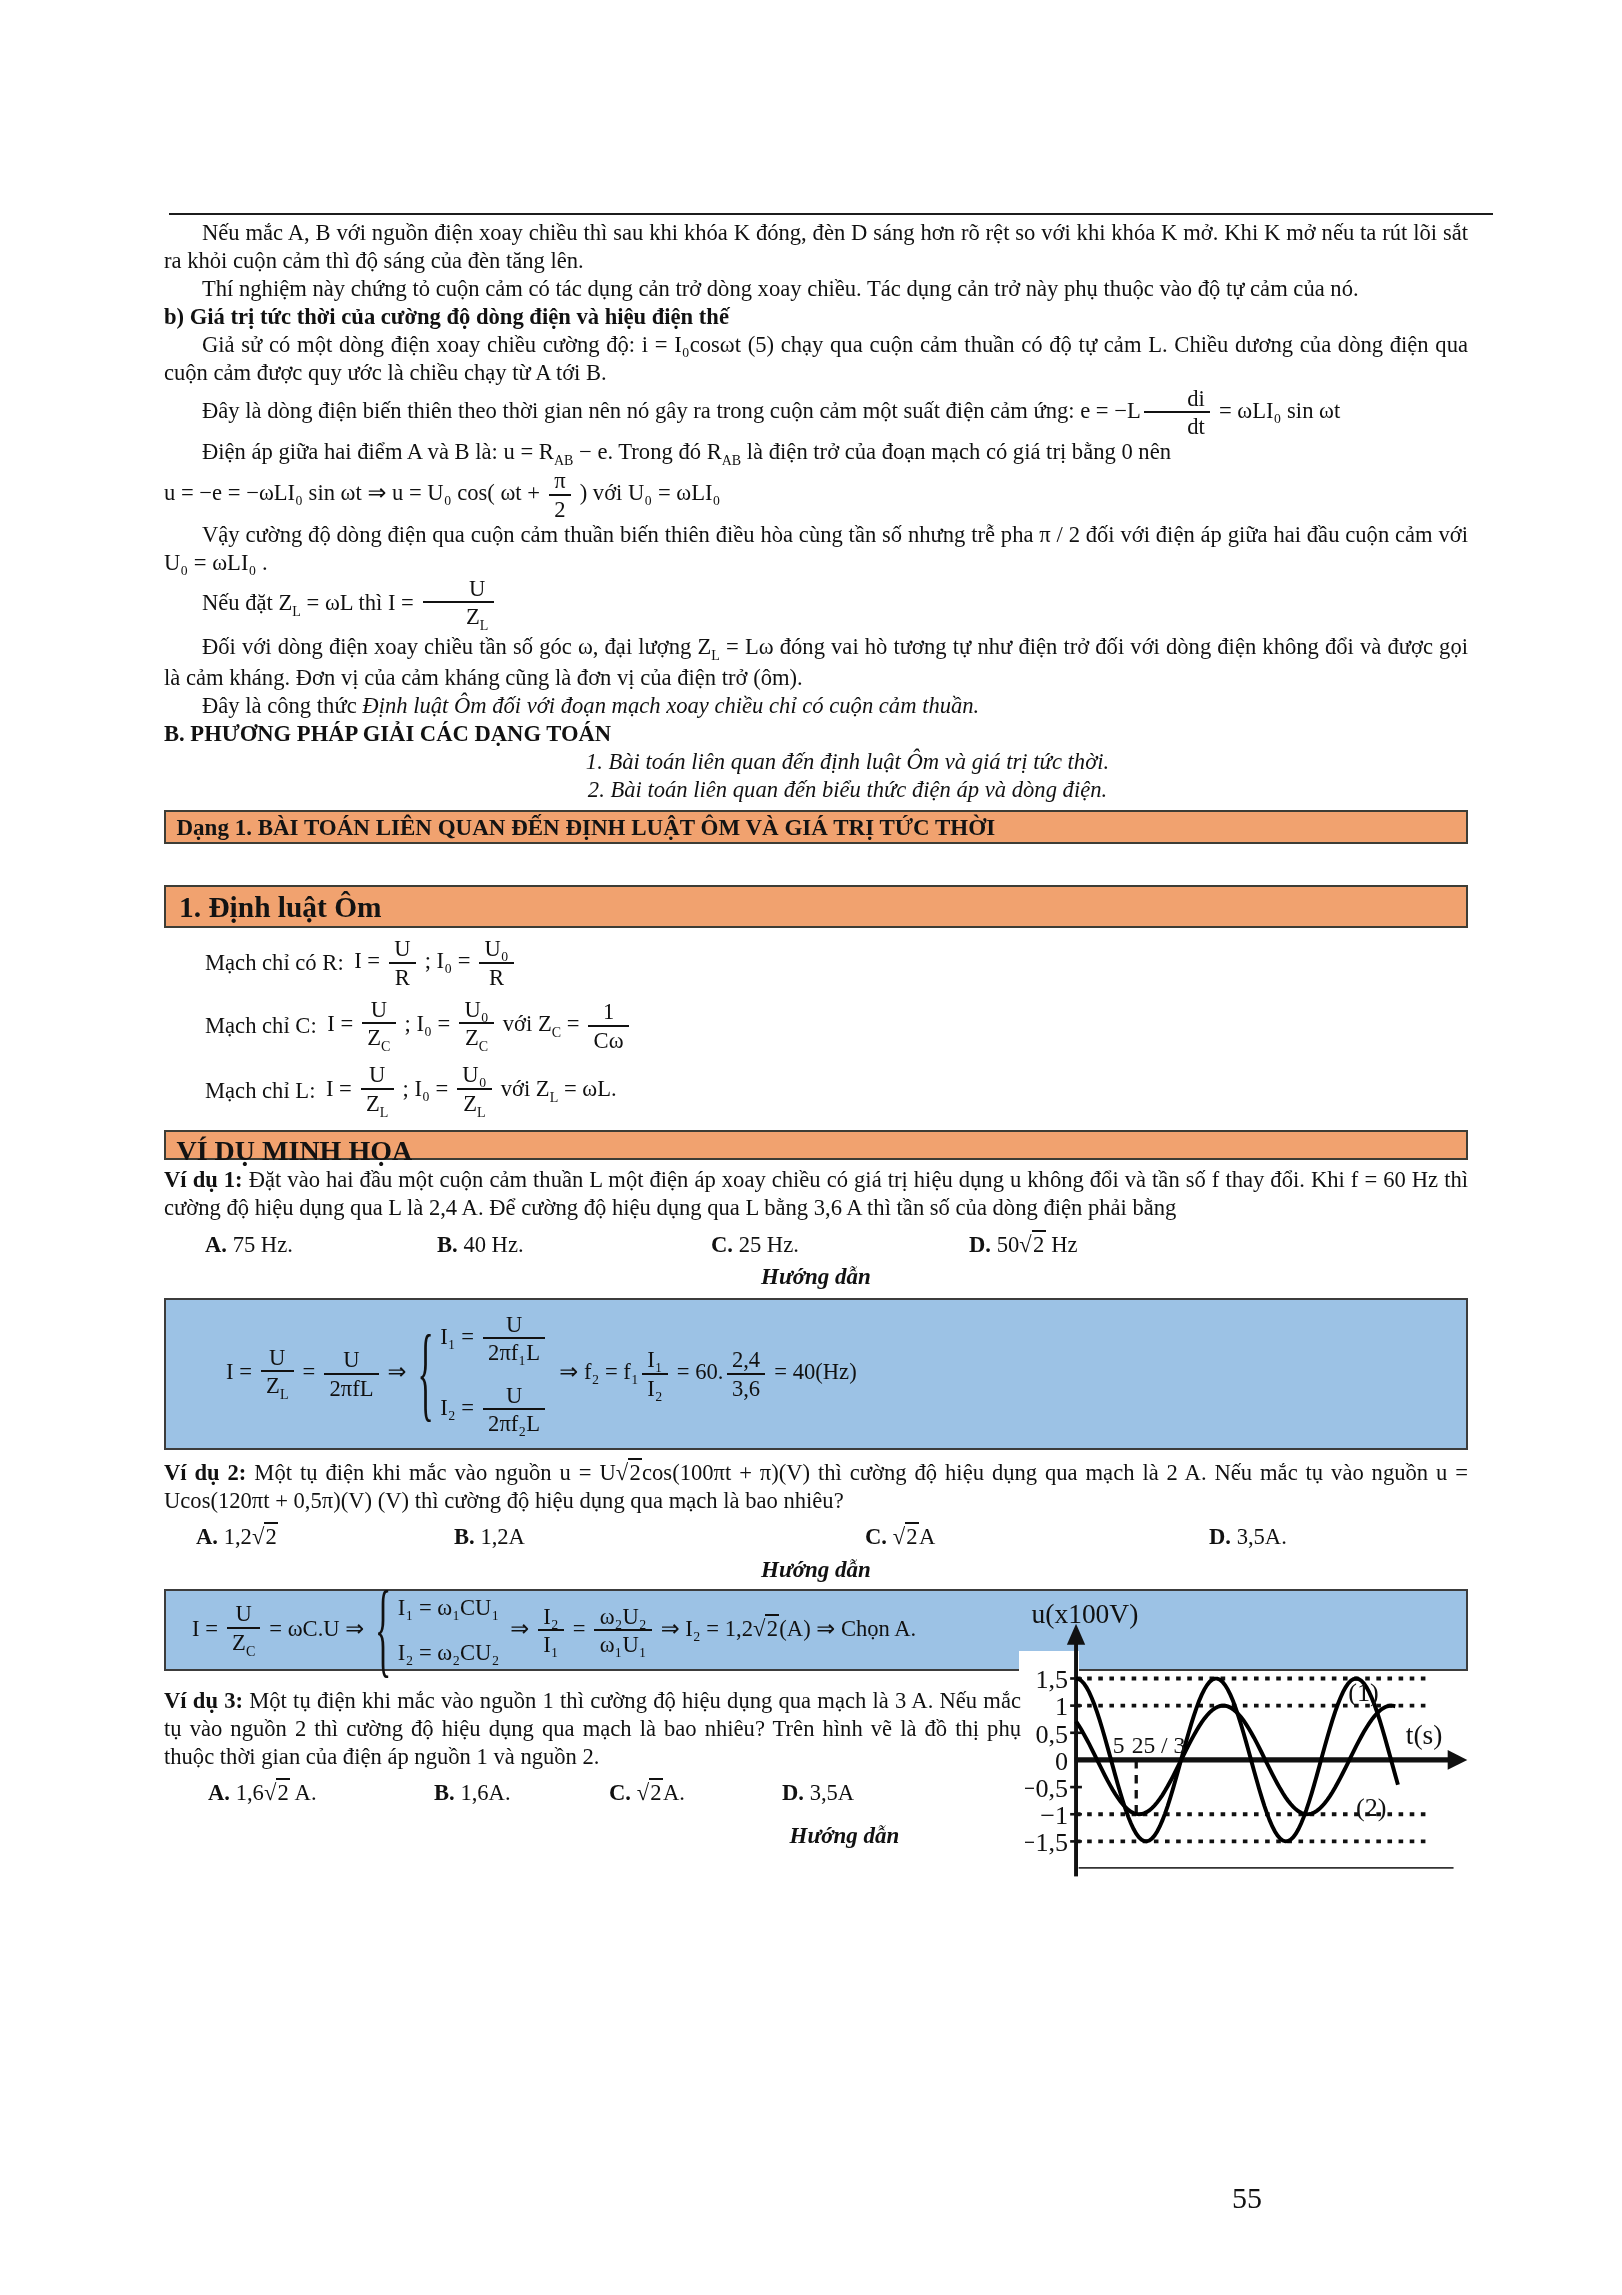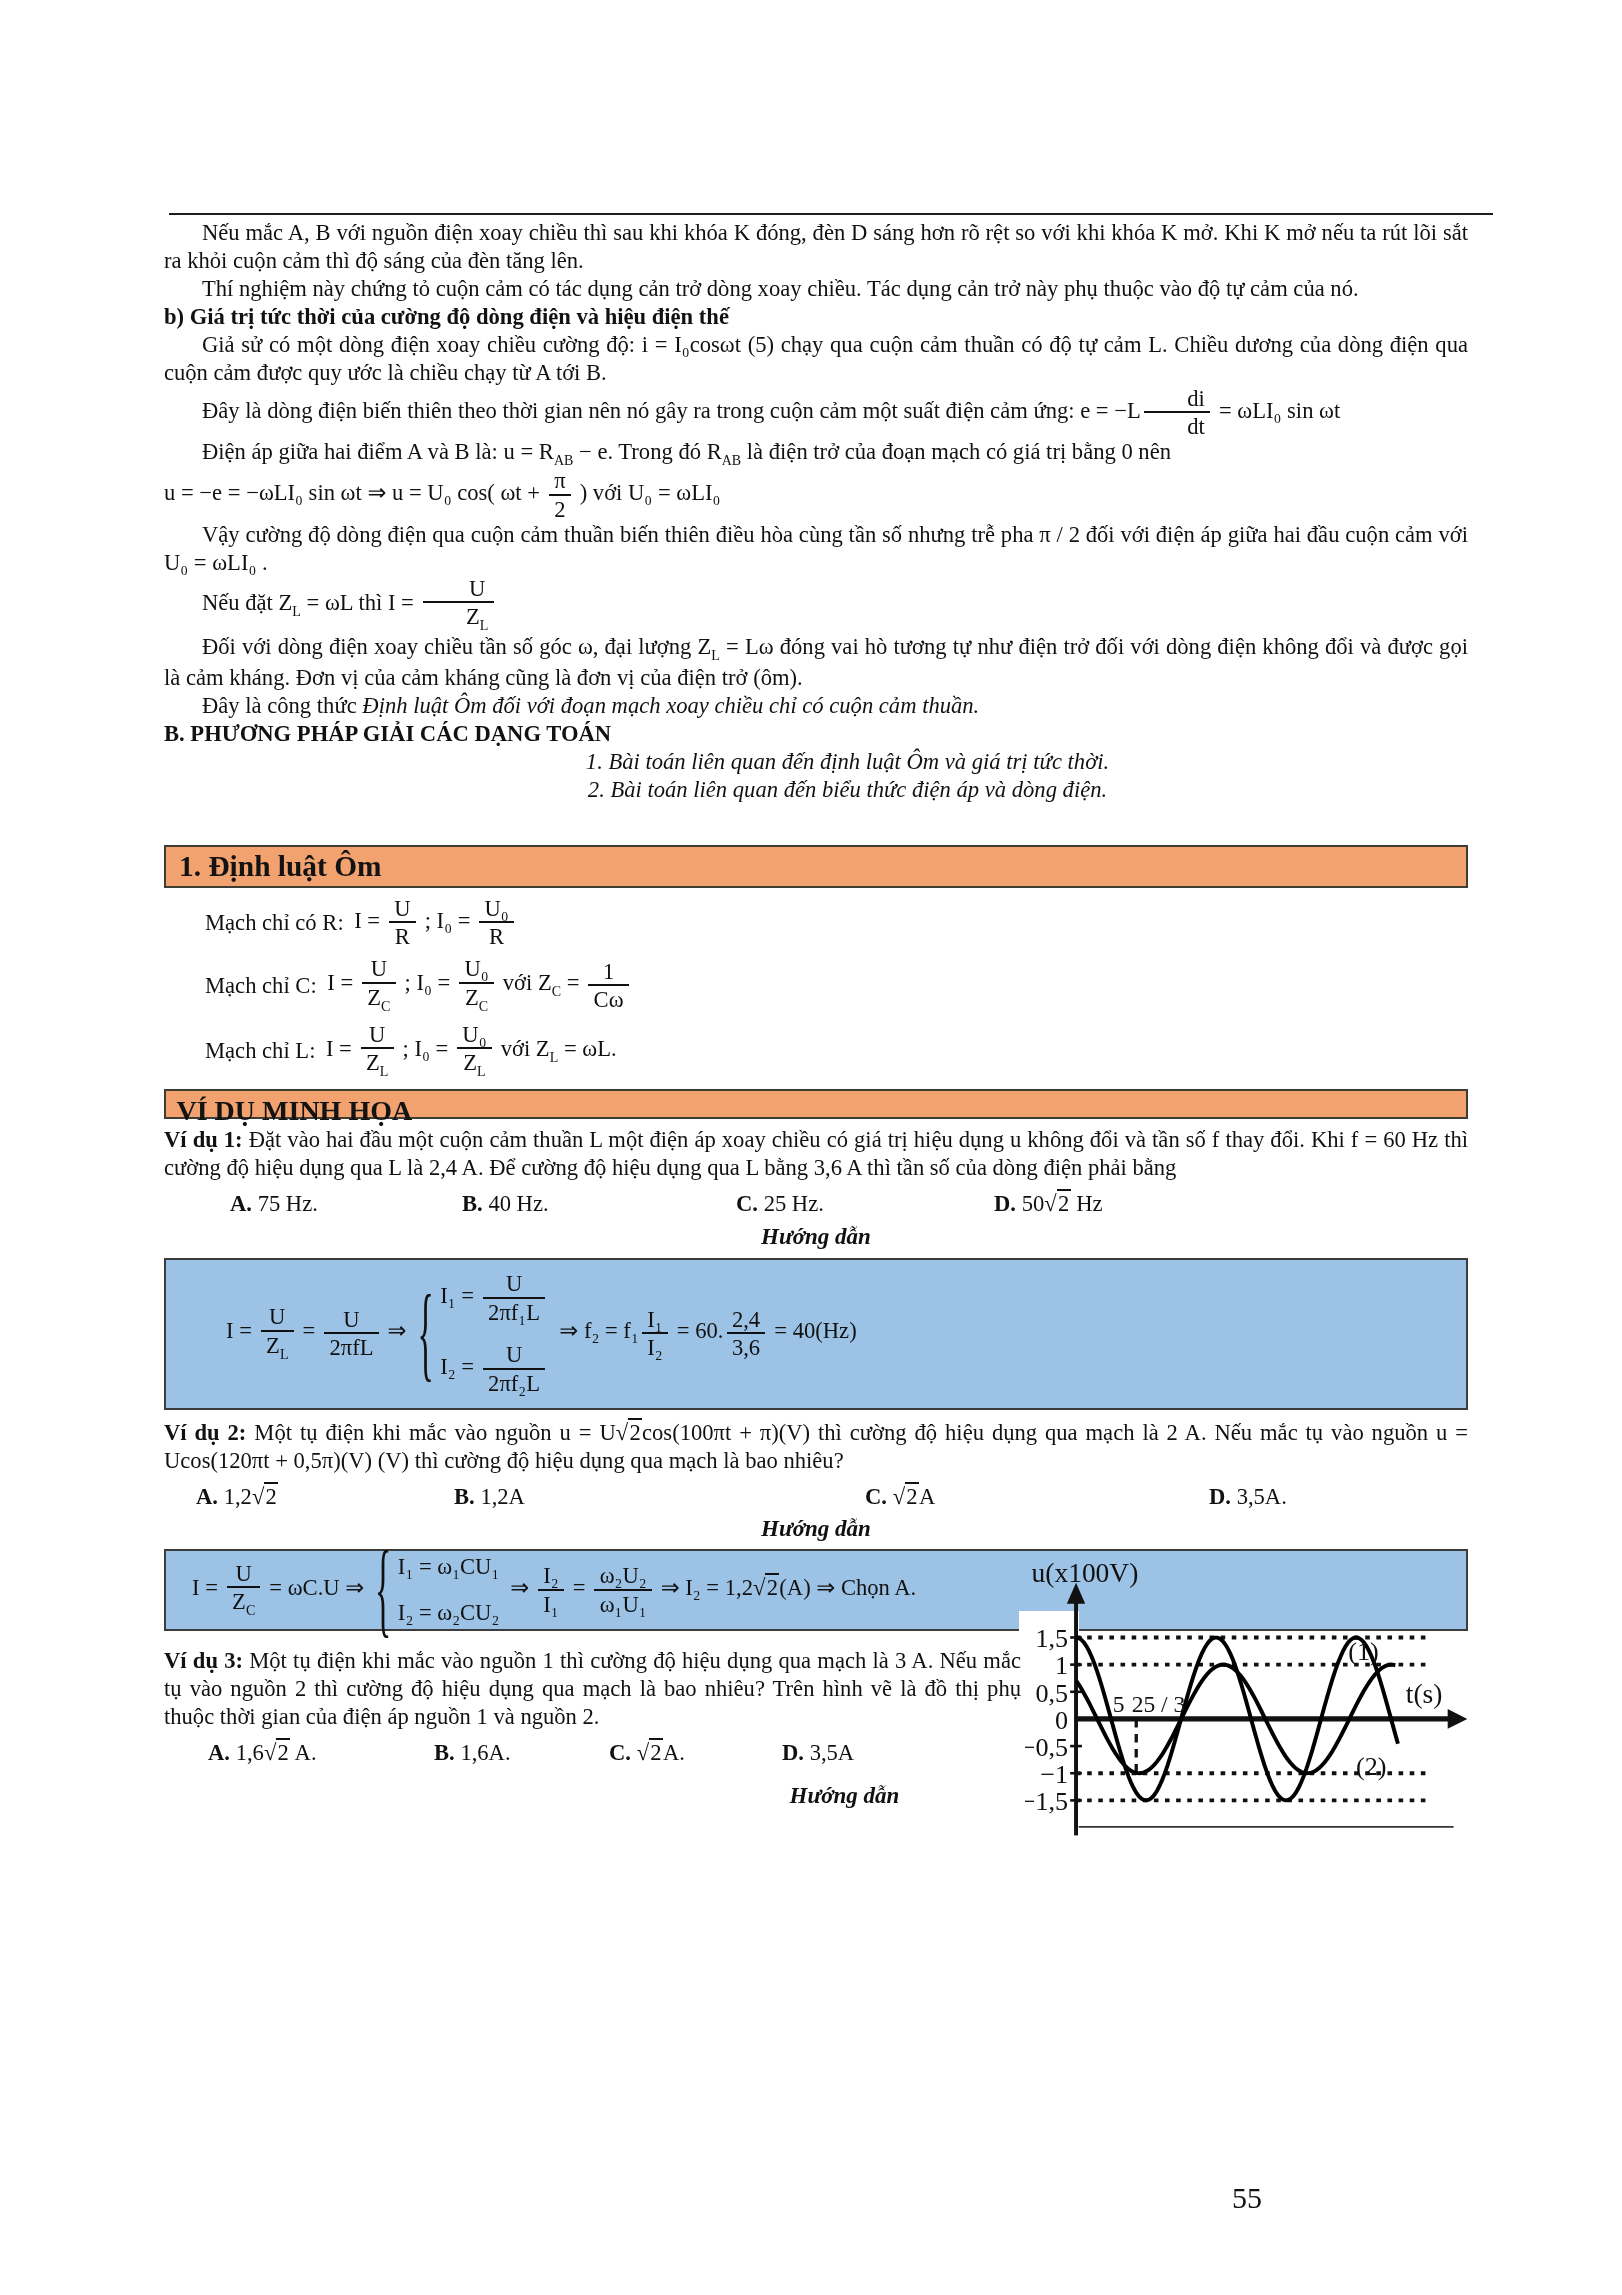--- a/index.html
+++ b/index.html
@@ -72,20 +72,21 @@
   <p class="ind">Nếu đặt <span>Z</span><sub>L</sub> = ωL  thì  I = <span class="frac">
         <span class="fnum">U</span>
         <span class="fden"><span>Z</span><sub>L</sub></span>
       </span></p>
   <p class="ind">Đối với dòng điện xoay chiều tần số góc ω, đại lượng <span>Z</span><sub>L</sub> = Lω đóng vai hò tương tự như điện trở đối với dòng điện không đổi và được gọi là cảm kháng. Đơn vị của cảm kháng cũng là đơn vị của điện trở (ôm).</p>
   <p class="ind"><span>Đây là công thức </span><i>Định luật Ôm đối với đoạn mạch xoay chiều chỉ có cuộn cảm thuần.</i></p>
   <p class="heading">B. PHƯƠNG PHÁP GIẢI CÁC DẠNG TOÁN</p>
   <p class="list-item">1. Bài toán liên quan đến định luật Ôm và giá trị tức thời.</p>
   <p class="list-item">2. Bài toán liên quan đến biểu thức điện áp và dòng điện.</p>
 
+  <div class="bar" id="bar-dang1">Dạng 1. BÀI TOÁN LIÊN QUAN ĐẾN ĐỊNH LUẬT ÔM VÀ GIÁ TRỊ TỨC THỜI</div>
 
   <div class="bar" id="bar-ohm">1. Định luật Ôm</div>
 
   <div class="ohm-row">
     <span>Mạch chỉ có R:</span>
     <span>I = <span class="frac">
           <span class="fnum">U</span>
           <span class="fden">R</span>
         </span> ; I₀ = <span class="frac">
           <span class="fnum">U₀</span>
@@ -114,21 +115,21 @@
           <span class="fnum">U₀</span>
           <span class="fden"><span>Z</span><sub>L</sub></span>
         </span>  với  <span>Z</span><sub>L</sub> = ωL.</span>
   </div>
 
   <div class="bar" id="bar-vidu">VÍ DỤ MINH HỌA</div>
 
   <p class="mt10"><b>Ví dụ 1:</b> <span>Đặt vào hai đầu một cuộn cảm thuần L một điện áp xoay chiều có giá trị hiệu dụng u không đổi và tần số f thay đổi. Khi f = 60 Hz thì cường độ hiệu dụng qua L là 2,4 A. Để cường độ hiệu dụng qua L bằng 3,6 A thì tần số của dòng điện phải bằng</span></p>
 
   <div class="ans-row">
-    <span class="ans" style="margin-left:66px;width:232px;"><b>A.</b> <span>75 Hz.</span></span>
+    <span class="ans" style="margin-left:41px;width:232px;"><b>A.</b> <span>75 Hz.</span></span>
     <span class="ans" style="width:259px;"><b>B.</b> <span>40 Hz.</span></span>
     <span class="ans" style="width:258px;margin-left:15px;"><b>C.</b> <span>25 Hz.</span></span>
     <span class="ans"><b>D.</b> <span>50<span class="sqrt">√<span class="rad">2</span></span> Hz</span></span>
   </div>
 
   <div class="guide">Hướng dẫn</div>
 
   <div class="bluebox" id="sol1">
     <span>I = <span class="frac">
           <span class="fnum">U</span>

